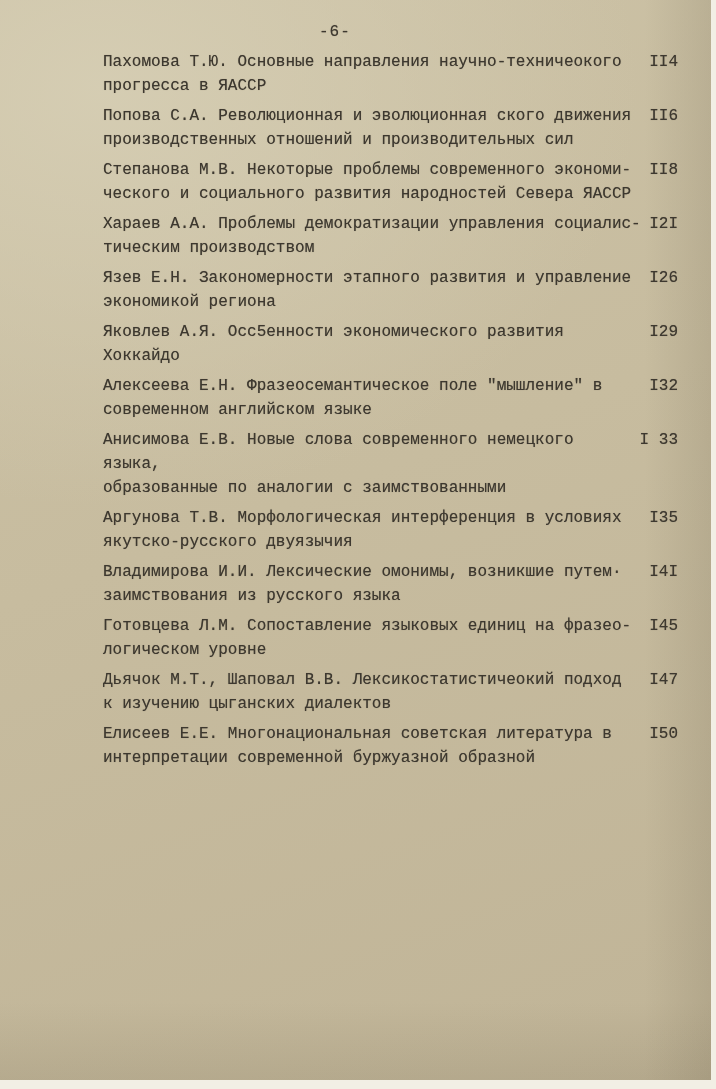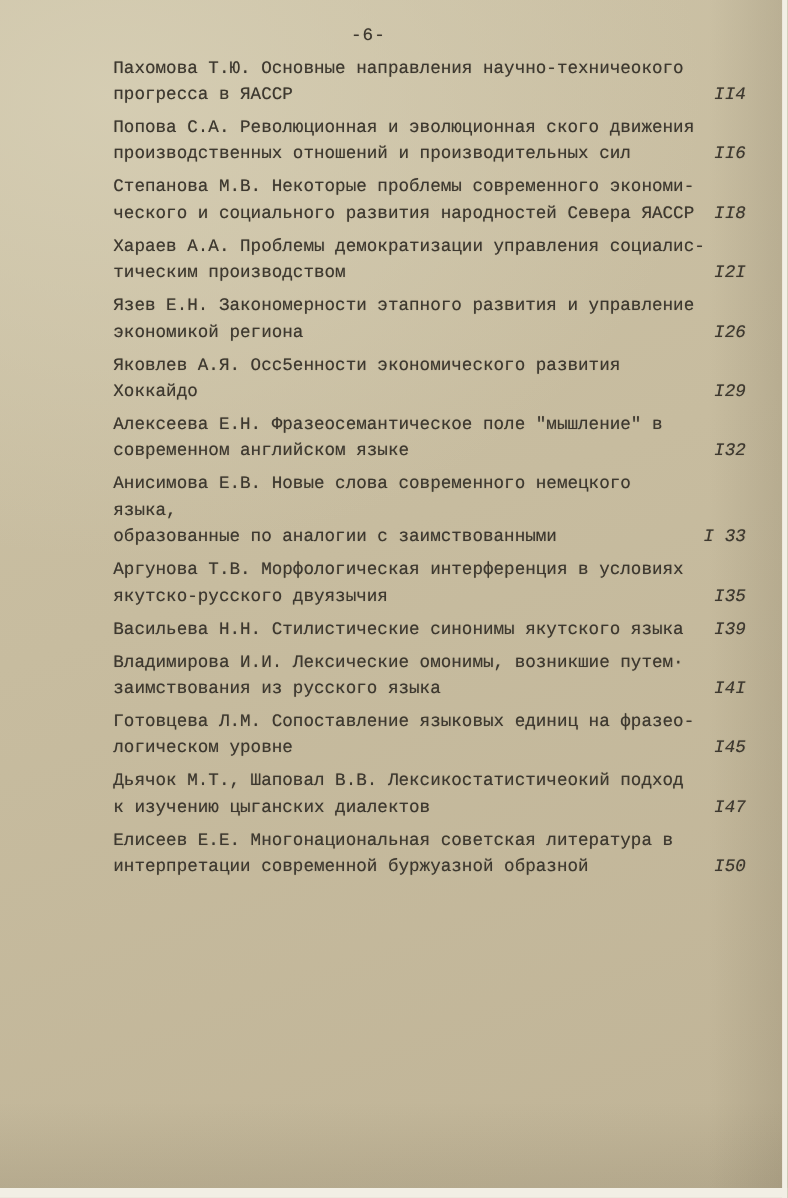--- a/index.html
+++ b/index.html
@@ -44,32 +44,30 @@
     text-shadow:0 0 0.7px rgba(61,56,47,.6);
   }
   .page-num-header{
     margin-left:216px;
     margin-bottom:6px;
     letter-spacing:1px;
     white-space:pre;
   }
   .toc-entry{
     display:flex;
-    align-items:flex-end;
     margin-bottom:6px;
   }
   .entry-text{
     width:548px;
     white-space:pre-wrap;
   }
   .entry-page{
     flex:1;
     text-align:right;
     white-space:pre;
-    font-style:italic;
   }
 </style>
 </head>
 <body>
 
 <div class="sheet">
   <div class="content">
     <div class="page-num-header">-6-</div>
     <div id="toc-list">
         <div class="toc-entry">
@@ -111,24 +109,20 @@
           <div class="entry-text">Анисимова Е.В. Новые слова современного немецкого языка,
 образованные по аналогии с заимствованными</div>
           <div class="entry-page">I 33</div>
         </div>
         <div class="toc-entry">
           <div class="entry-text">Аргунова Т.В. Морфологическая интерференция в условиях
 якутско-русского двуязычия</div>
           <div class="entry-page">I35</div>
         </div>
         <div class="toc-entry">
-          <div class="entry-text">Васильева Н.Н. Стилистические синонимы якутского языка</div>
-          <div class="entry-page">I39</div>
-        </div>
-        <div class="toc-entry">
           <div class="entry-text">Владимирова И.И. Лексические омонимы, возникшие путем·
 заимствования из русского языка</div>
           <div class="entry-page">I4I</div>
         </div>
         <div class="toc-entry">
           <div class="entry-text">Готовцева Л.М. Сопоставление языковых единиц на фразео-
 логическом уровне</div>
           <div class="entry-page">I45</div>
         </div>
         <div class="toc-entry">

